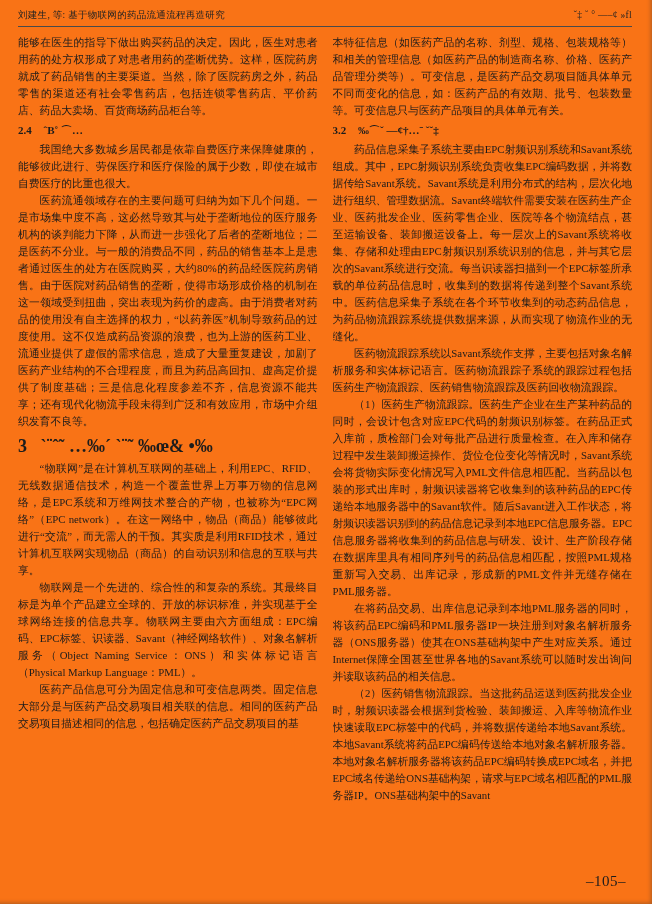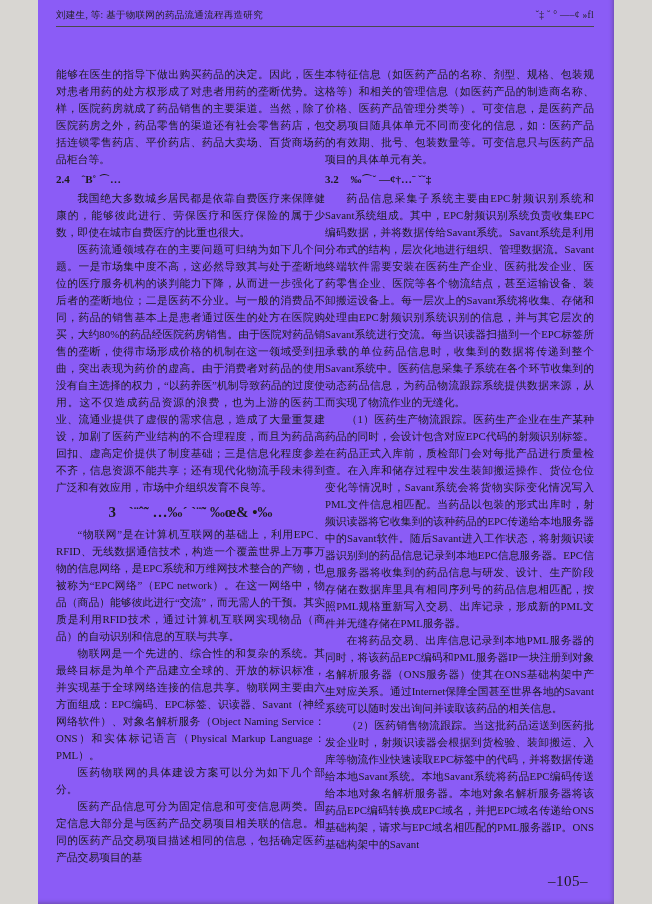--- a/index.html
+++ b/index.html
@@ -2,24 +2,24 @@
 <html><head>
 <meta charset="utf-8">
 <style>
   html, body {
     margin: 0;
     padding: 0;
     background: #d8d6d2;
   }
   .page {
     position: relative;
-    width: 576px;
+    width: 652px;
     height: 904px;
     margin: 0 auto;
-    background: #8b5cf6;
+    background: #f97316;
     box-sizing: border-box;
     box-shadow: inset -3px -3px 4px -2px rgba(60,55,50,.4);
     font-family: "Liberation Serif", "DejaVu Serif", serif;
     color: #1c1c1c;
     overflow: hidden;
   }
   .page-header {
     position: absolute;
     top: 9px;
     left: 18px;
@@ -39,21 +39,21 @@
     border-top: 1px solid #4a4a4a;
     height: 0;
   }
   .content-columns {
     position: absolute;
     top: 34px;
     left: 18px;
     right: 20px;
     bottom: 34px;
     display: flex;
-    margin-top: 32px;
+    gap: 15px;
   }
   .col {
     width: 300px;
     height: 100%;
     overflow: hidden;
     text-align: justify;
     font-size: 10.8px;
     line-height: 17px;
   }
   .para {
@@ -65,22 +65,21 @@
   }
   .sec {
     margin: 3px 0 2px 0;
     font-weight: bold;
     font-size: 11px;
     text-align: left;
     text-indent: 0;
   }
   .sec.level1 {
     margin: 8px 0 5px 0;
-    font-size: 15px;
-    text-align: center;
+    font-size: 18px;
   }
   .secnum {
     margin-right: 9px;
   }
   .page-number {
     position: absolute;
     bottom: 14px;
     right: 26px;
     font-size: 15px;
     color: #1c1c1c;
@@ -107,31 +106,31 @@
         <span class="sectitle">ˆΒ˚ ⌒…</span>
       </h3>
       <p class="para">我国绝大多数城乡居民都是依靠自费医疗来保障健康的，能够彼此进行、劳保医疗和医疗保险的属于少数，即使在城市自费医疗的比重也很大。</p>
       <p class="para">医药流通领域存在的主要问题可归纳为如下几个问题。一是市场集中度不高，这必然导致其与处于垄断地位的医疗服务机构的谈判能力下降，从而进一步强化了后者的垄断地位；二是医药不分业。与一般的消费品不同，药品的销售基本上是患者通过医生的处方在医院购买，大约80%的药品经医院药房销售。由于医院对药品销售的垄断，使得市场形成价格的机制在这一领域受到扭曲，突出表现为药价的虚高。由于消费者对药品的使用没有自主选择的权力，“以药养医”机制导致药品的过度使用。这不仅造成药品资源的浪费，也为上游的医药工业、流通业提供了虚假的需求信息，造成了大量重复建设，加剧了医药产业结构的不合理程度，而且为药品高回扣、虚高定价提供了制度基础；三是信息化程度参差不齐，信息资源不能共享；还有现代化物流手段未得到广泛和有效应用，市场中介组织发育不良等。</p>
       <h2 class="sec level1">
         <span class="secnum">3</span>
         <span class="sectitle">ˋ¨ˆ˜ …‰´ ˋ¨˜ ‰œ&amp; •‰</span>
       </h2>
       <p class="para">“物联网”是在计算机互联网的基础上，利用EPC、RFID、无线数据通信技术，构造一个覆盖世界上万事万物的信息网络，是EPC系统和万维网技术整合的产物，也被称为“EPC网络”（EPC network）。在这一网络中，物品（商品）能够彼此进行“交流”，而无需人的干预。其实质是利用RFID技术，通过计算机互联网实现物品（商品）的自动识别和信息的互联与共享。</p>
       <p class="para">物联网是一个先进的、综合性的和复杂的系统。其最终目标是为单个产品建立全球的、开放的标识标准，并实现基于全球网络连接的信息共享。物联网主要由六方面组成：EPC编码、EPC标签、识读器、Savant（神经网络软件）、对象名解析服务（Object Naming Service：ONS）和实体标记语言（Physical Markup Language：PML）。</p>
-      <p class="para">医药物联网的具体建设方案可以分为如下几个部分。</p>
       <p class="para">医药产品信息可分为固定信息和可变信息两类。固定信息大部分是与医药产品交易项目相关联的信息。相同的医药产品交易项目描述相同的信息，包括确定医药产品交易项目的基</p>
     </div>
 
     <div class="col">
       <p class="para cont">本特征信息（如医药产品的名称、剂型、规格、包装规格等）和相关的管理信息（如医药产品的制造商名称、价格、医药产品管理分类等）。可变信息，是医药产品交易项目随具体单元不同而变化的信息，如：医药产品的有效期、批号、包装数量等。可变信息只与医药产品项目的具体单元有关。</p>
       <h3 class="sec">
         <span class="secnum">3.2</span>
         <span class="sectitle">‰⌒ˇ —¢†…ˉ ˇ˘‡</span>
       </h3>
       <p class="para">药品信息采集子系统主要由EPC射频识别系统和Savant系统组成。其中，EPC射频识别系统负责收集EPC编码数据，并将数据传给Savant系统。Savant系统是利用分布式的结构，层次化地进行组织、管理数据流。Savant终端软件需要安装在医药生产企业、医药批发企业、医药零售企业、医院等各个物流结点，甚至运输设备、装卸搬运设备上。每一层次上的Savant系统将收集、存储和处理由EPC射频识别系统识别的信息，并与其它层次的Savant系统进行交流。每当识读器扫描到一个EPC标签所承载的单位药品信息时，收集到的数据将传递到整个Savant系统中。医药信息采集子系统在各个环节收集到的动态药品信息，为药品物流跟踪系统提供数据来源，从而实现了物流作业的无缝化。</p>
+      <p class="para">医药物流跟踪系统以Savant系统作支撑，主要包括对象名解析服务和实体标记语言。医药物流跟踪子系统的跟踪过程包括医药生产物流跟踪、医药销售物流跟踪及医药回收物流跟踪。</p>
       <p class="para">（1）医药生产物流跟踪。医药生产企业在生产某种药品的同时，会设计包含对应EPC代码的射频识别标签。在药品正式入库前，质检部门会对每批产品进行质量检查。在入库和储存过程中发生装卸搬运操作、货位仓位变化等情况时，Savant系统会将货物实际变化情况写入PML文件信息相匹配。当药品以包装的形式出库时，射频识读器将它收集到的该种药品的EPC传递给本地服务器中的Savant软件。随后Savant进入工作状态，将射频识读器识别到的药品信息记录到本地EPC信息服务器。EPC信息服务器将收集到的药品信息与研发、设计、生产阶段存储在数据库里具有相同序列号的药品信息相匹配，按照PML规格重新写入交易、出库记录，形成新的PML文件并无缝存储在PML服务器。</p>
       <p class="para">在将药品交易、出库信息记录到本地PML服务器的同时，将该药品EPC编码和PML服务器IP一块注册到对象名解析服务器（ONS服务器）使其在ONS基础构架中产生对应关系。通过Internet保障全国甚至世界各地的Savant系统可以随时发出询问并读取该药品的相关信息。</p>
       <p class="para">（2）医药销售物流跟踪。当这批药品运送到医药批发企业时，射频识读器会根据到货检验、装卸搬运、入库等物流作业快速读取EPC标签中的代码，并将数据传递给本地Savant系统。本地Savant系统将药品EPC编码传送给本地对象名解析服务器。本地对象名解析服务器将该药品EPC编码转换成EPC域名，并把EPC域名传递给ONS基础构架，请求与EPC域名相匹配的PML服务器IP。ONS基础构架中的Savant</p>
     </div>
 
   </div>
 
   <div class="page-number">–105–</div>
 
 </div>

